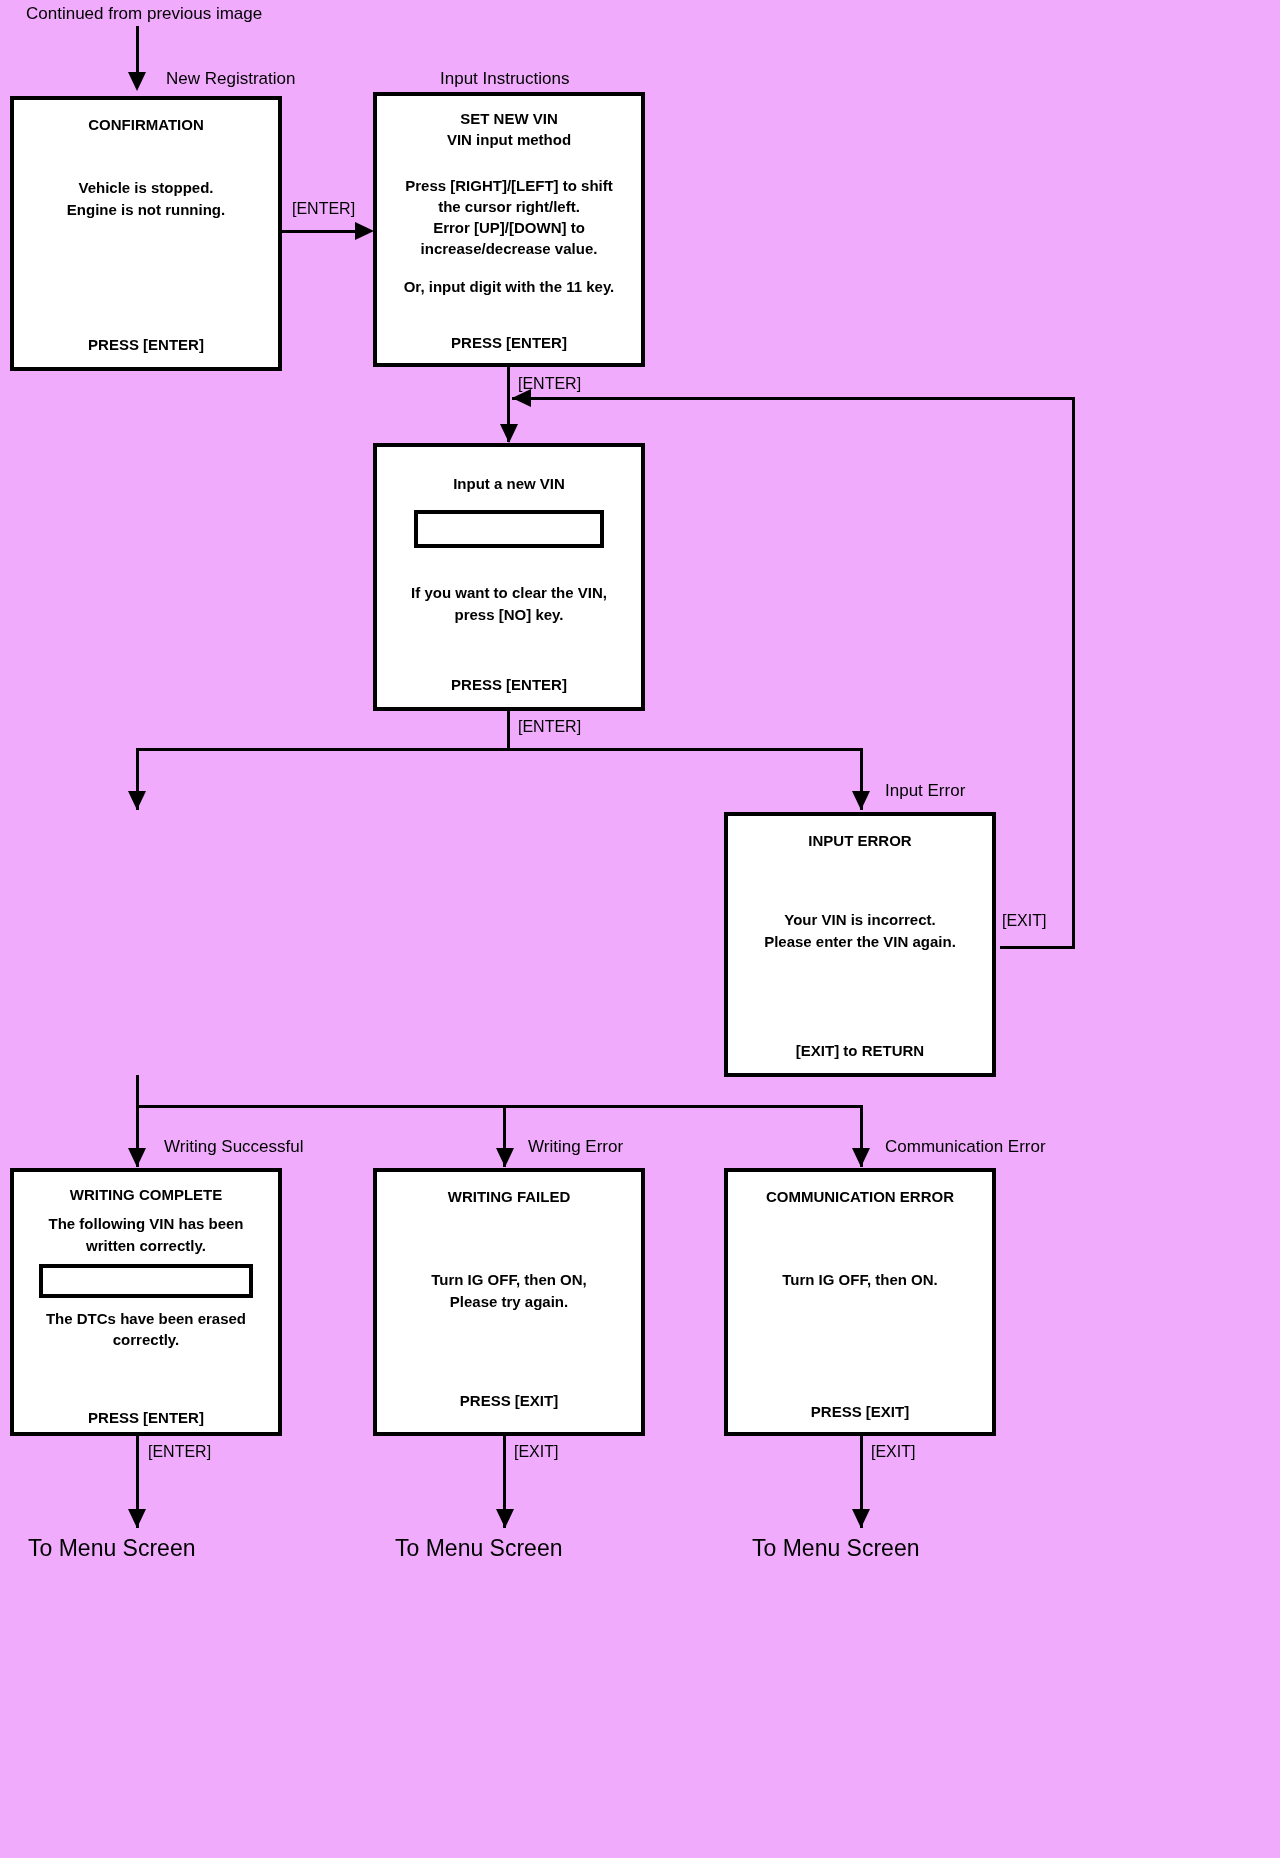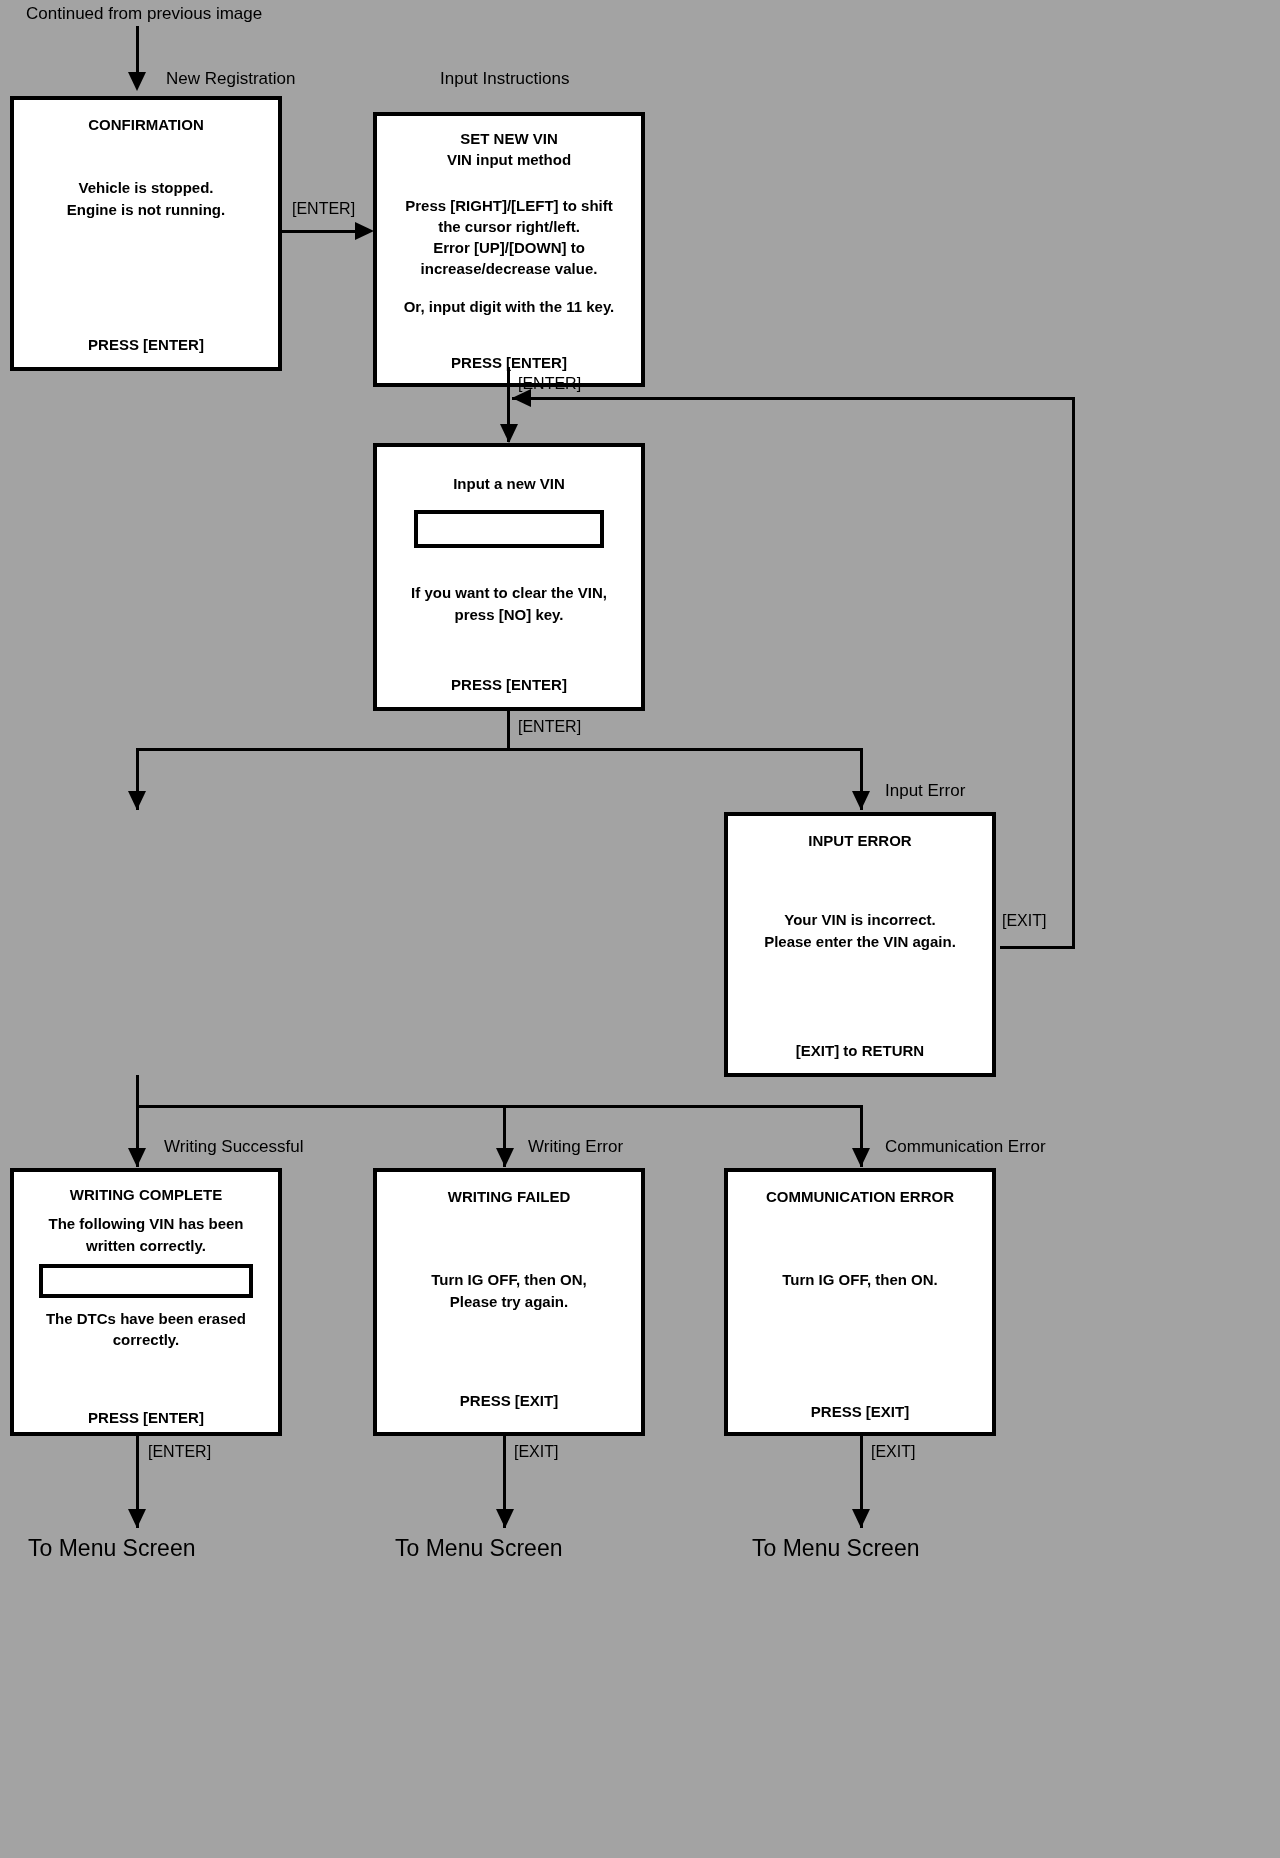--- a/index.html
+++ b/index.html
@@ -5,21 +5,21 @@
   html,body{margin:0;padding:0;background:#ffffff;}
   body{
     font-family:"Liberation Sans", sans-serif;
     color:#000;
     -webkit-font-smoothing:none;
   }
   #canvas{
     position:relative;
     width:1280px;
     height:1858px;
-    background:#a3a3a3;
+    background:#f0abfc;
     overflow:hidden;
   }
   
   .screen{
     position:absolute;
     box-sizing:border-box;
     border:4px solid #000;
     background:#fff;
     display:flex;
     flex-direction:column;
@@ -115,21 +115,21 @@
     <div class="ln">Vehicle is stopped.</div>
     <div class="ln">Engine is not running.</div>
     <div class="spacer"></div>
     <div class="ln">PRESS [ENTER]</div>
   </div>
 
   <div class="hline" style="left:282px; top:230px; width:78px;"></div>
   <div class="arrow-right" style="left:355px; top:222px;"></div>
   <div class="edge-label" style="left:292px; top:200px;">[ENTER]</div>
 
-  <div class="screen" style="left:373px; top:92px; width:272px; height:275px; padding:12px 6px 10px;margin-top:20px;">
+  <div class="screen" style="left:373px; top:92px; width:272px; height:275px; padding:12px 6px 10px;">
     <div class="ln title-line">SET NEW VIN</div>
     <div class="ln title-line">VIN input method</div>
     <div style="height:24px"></div>
     <div class="ln">Press [RIGHT]/[LEFT] to shift</div>
     <div class="ln">the cursor right/left.</div>
     <div class="ln">Error [UP]/[DOWN] to</div>
     <div class="ln">increase/decrease value.</div>
     <div style="height:16px"></div>
     <div class="ln">Or, input digit with the 11 key.</div>
     <div class="spacer"></div>

